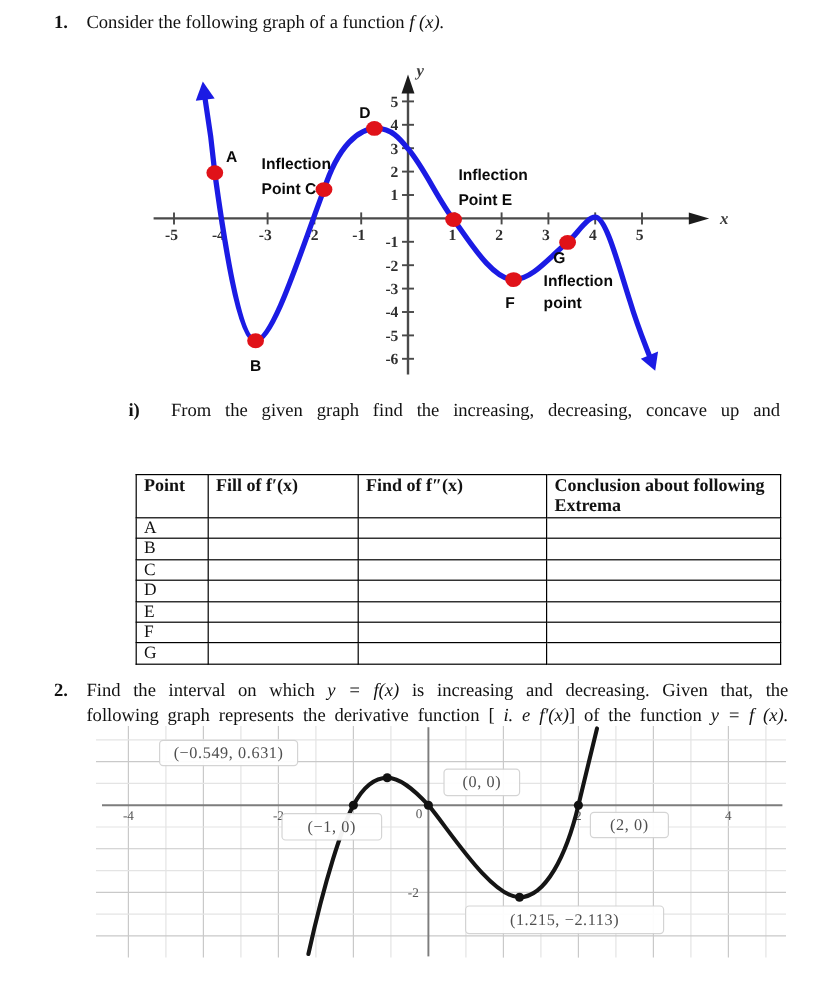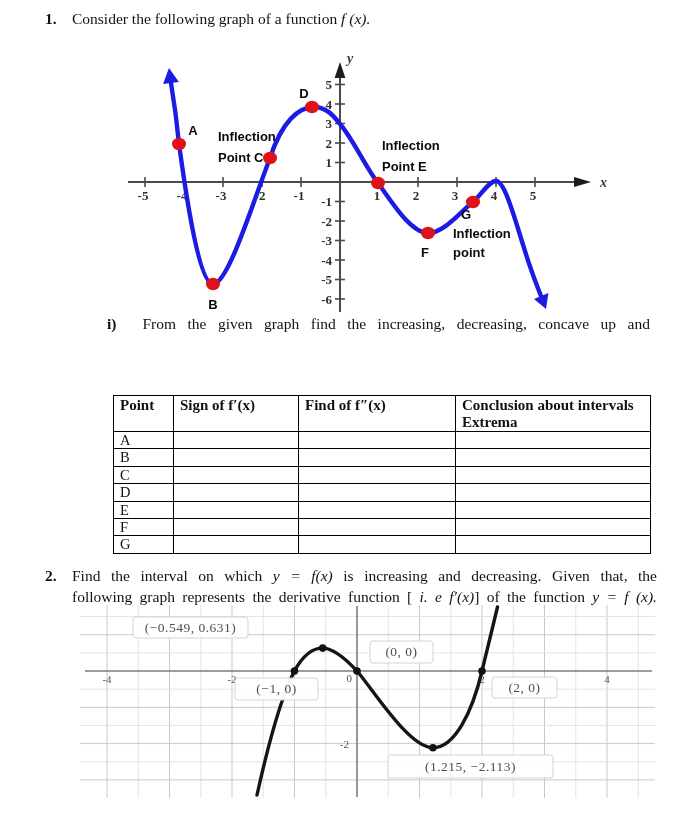--- a/index.html
+++ b/index.html
@@ -7,21 +7,21 @@
     --curve2:#151515; --gridminor:#e4e4e4; --gridmajor:#c9c9c9; --axis2:#7d7d7d;
     --label2:#4f4f4f; --text:#121212;
   }
   html,body{margin:0;padding:0;}
   #page{position:relative;width:677px;height:820px;background:#ffffff;overflow:hidden;
         font-family:"Liberation Serif",serif;color:var(--text);}
   .abs{position:absolute;}
   .qnum{display:inline-block;width:27px;font-weight:bold;}
   .math{font-style:italic;}
   #q1{left:45px;top:10px;width:612px;font-size:15.5px;}
-  #para-i{left:107px;top:314px;width:543px;font-size:15.5px;line-height:19px;}
+  #para-i{left:107px;top:333px;width:543px;font-size:15.5px;line-height:19px;}
   #para-ii{left:107px;top:367px;width:543px;font-size:15.5px;}
   .jlast{text-align:justify;text-align-last:justify;}
   .sublabel{font-weight:bold;}
   .subgap{display:inline-block;width:26px;}
   .subgap2{display:inline-block;width:18px;}
   .numgap{display:inline-block;width:11px;}
   #tablewrap{left:113px;top:395px;}
   #tbl{border-collapse:collapse;width:537px;table-layout:fixed;}
   #tbl th,#tbl td{border:1.4px solid #000;padding:1px 6px;text-align:left;vertical-align:top;}
   #tbl thead th{font-size:15px;font-weight:bold;height:33px;line-height:16.5px;}
@@ -155,23 +155,23 @@
     <table id="tbl">
       <colgroup>
           <col style="width:60px">
           <col style="width:125px">
           <col style="width:157px">
           <col style="width:195px">
         </colgroup>
       <thead>
         <tr>
           <th>Point</th>
-          <th>Sign of f′(x)</th>
+          <th>Fill of f′(x)</th>
           <th>Find of f″(x)</th>
-          <th>Conclusion about intervals Extrema</th>
+          <th>Conclusion about following Extrema</th>
         </tr>
       </thead>
       <tbody id="tbl-body">
           <tr>
             <td>A</td>
             <td></td>
             <td></td>
             <td></td>
           </tr>
           <tr>

